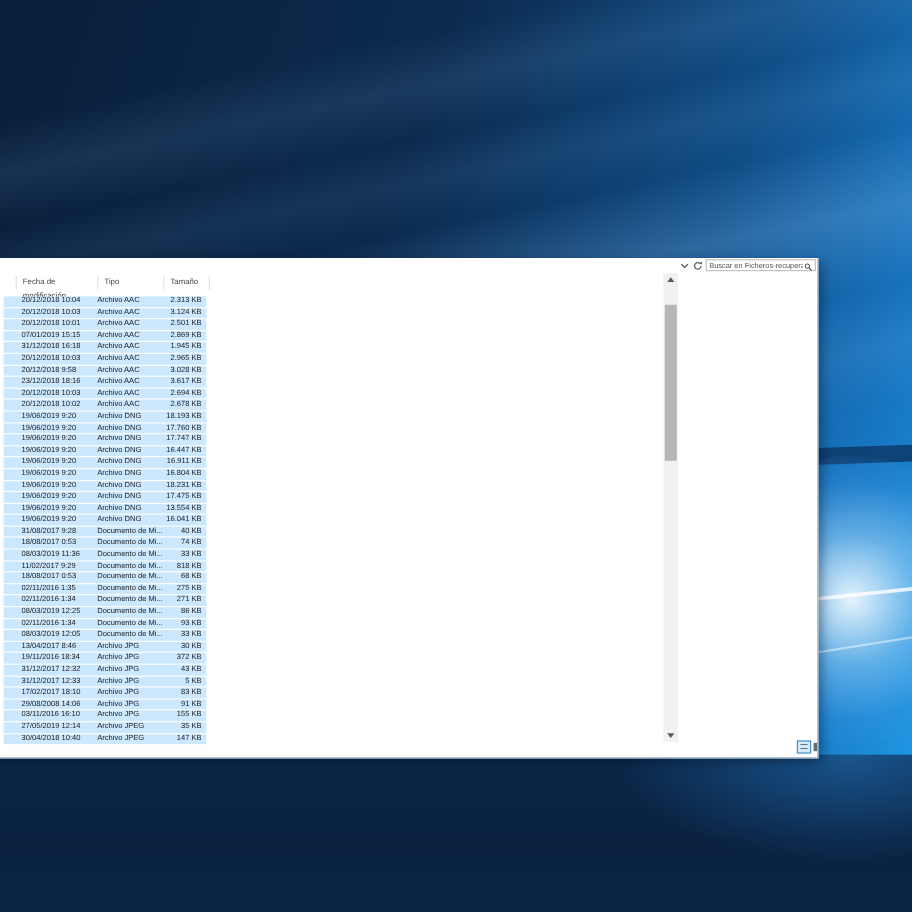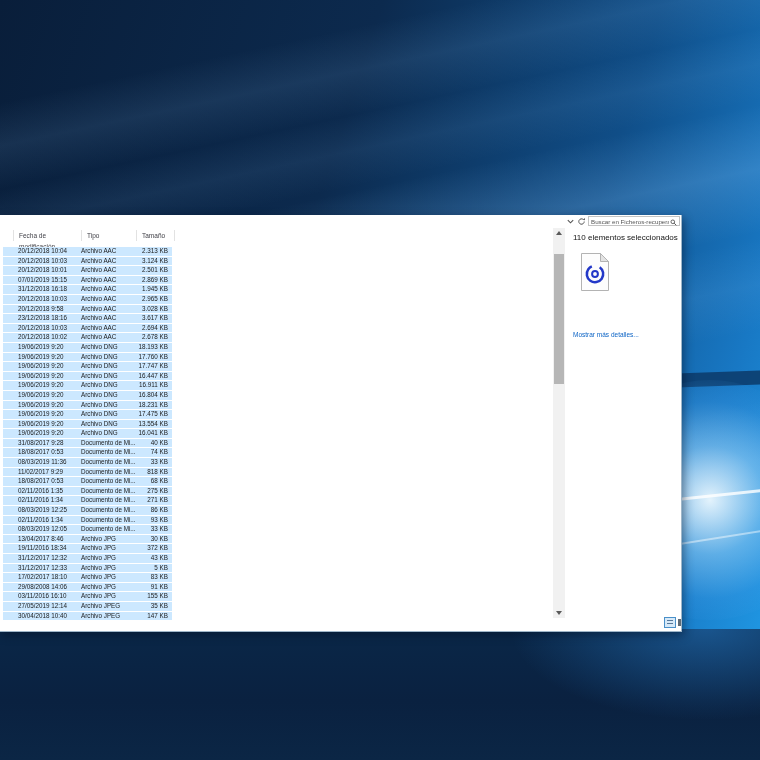--- a/index.html
+++ b/index.html
@@ -306,30 +306,18 @@
   <div id="vscroll">
     <div class="sb-btn sb-up">
         <div class="tri-up"></div>
       </div>
     <div id="sb-thumb"></div>
     <div class="sb-btn sb-down">
         <div class="tri-down"></div>
       </div>
   </div>
 
-  <div id="details">
-    <div id="sel-text">110 elementos seleccionados</div>
-    <svg id="bigicon" viewBox="0 0 30 40">
-      <path d="M1.5 1.5 h19 l8 8 v29 h-27 z" fill="#fdfdfd" stroke="#b3b3b3" stroke-width="1"></path>
-      <path d="M20.5 1.5 l8 8 h-8 z" fill="#e3e3e3" stroke="#b3b3b3" stroke-width="1"></path>
-      <g transform="rotate(-55 15 22)">
-        <circle cx="15" cy="22" r="8.2" fill="none" stroke="#2338c8" stroke-width="2.5" stroke-dasharray="43 9"></circle>
-      </g>
-      <circle cx="15" cy="22" r="2.9" fill="none" stroke="#2338c8" stroke-width="2"></circle>
-    </svg>
-    <div id="more-link">Mostrar más detalles...</div>
-  </div>
 
   <div id="view-details">
     <div class="grid"></div>
   </div>
   <div id="view-thumb-sliver"></div>
 </div>
 
 </body></html>

